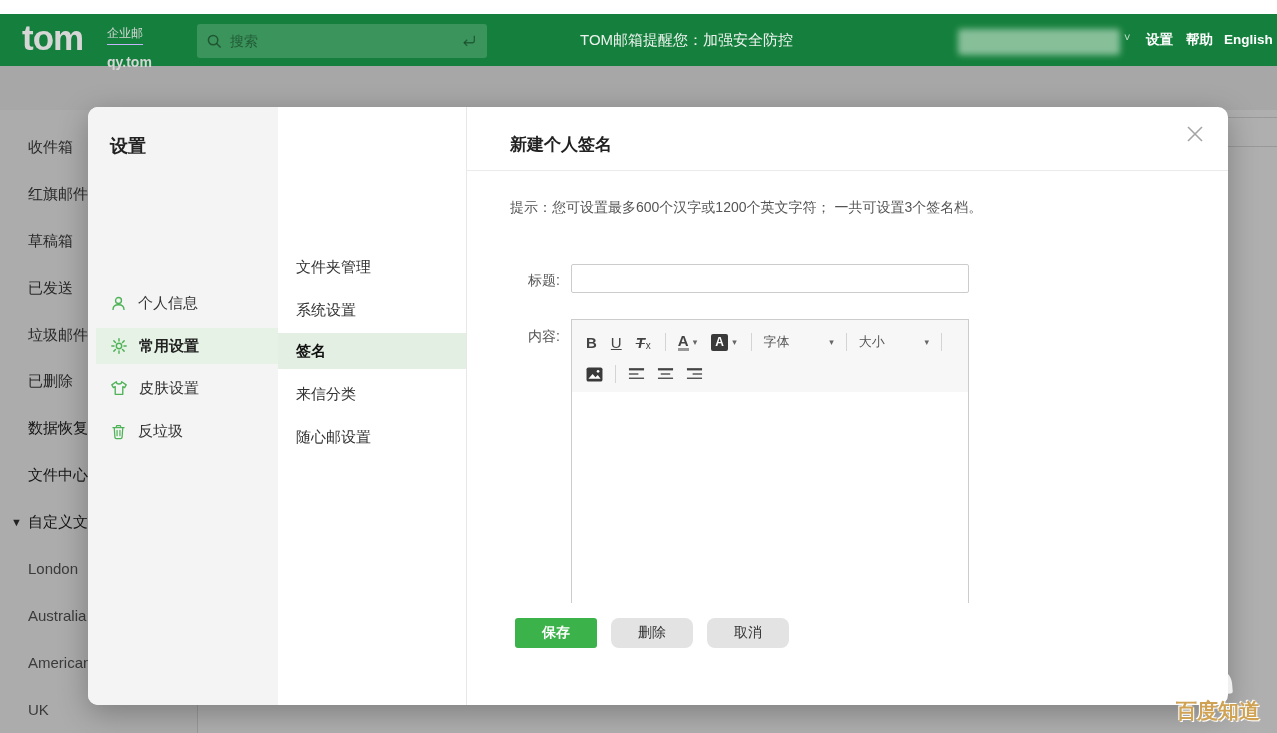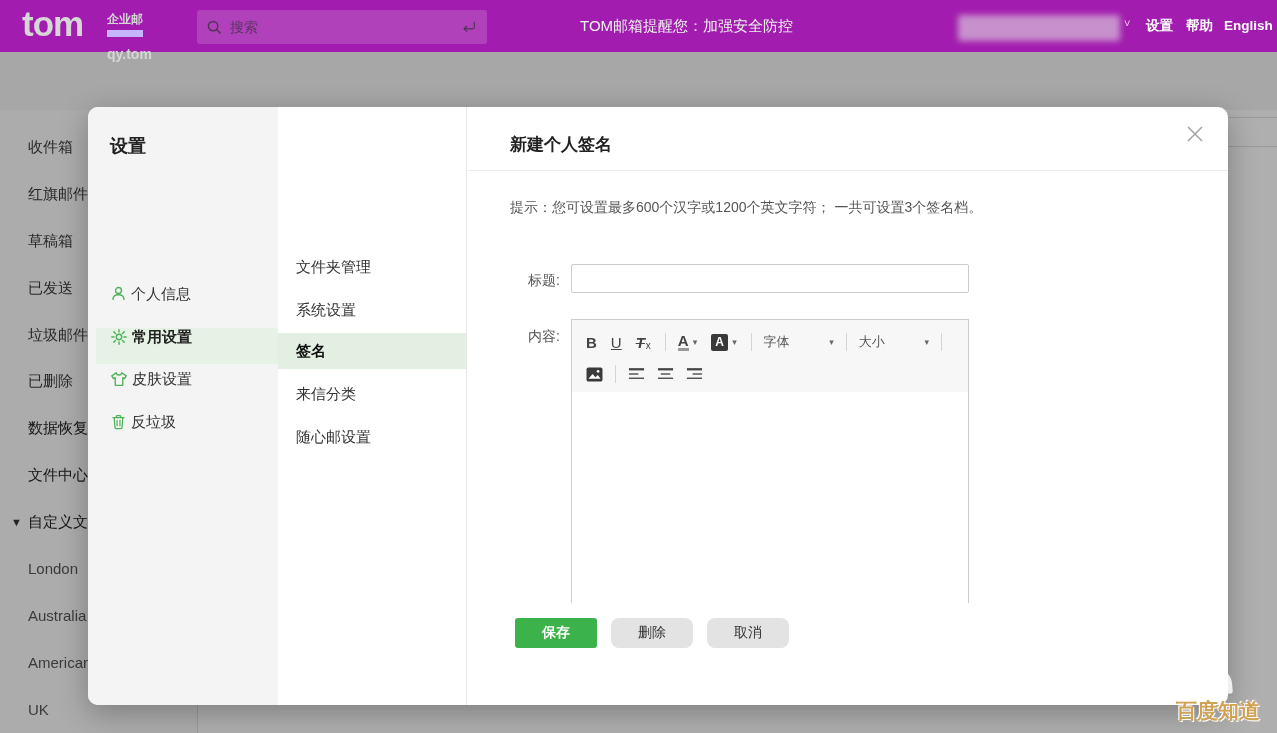--- a/index.html
+++ b/index.html
@@ -1,24 +1,24 @@
 <!DOCTYPE html>
 <html><head>
 <meta charset="utf-8">
 <style>
   * { margin:0; padding:0; box-sizing:border-box; }
   html,body { width:1277px; height:733px; }
   body { font-family:"Liberation Sans","DejaVu Sans",sans-serif; overflow:hidden; background:#fff; }
   .stage { position:relative; width:1277px; height:733px; overflow:hidden; }
 
   
-  .topbar { position:absolute; left:0; top:0; width:100%; height:52px; background:#a21caf; z-index:30; }
+  .topbar { position:absolute; left:0; top:14px; width:100%; height:52px; background:#15803d; z-index:30; }
   .logo { position:absolute; left:22px; top:4px; font-size:35px; font-weight:800; color:#d6d6d6; letter-spacing:-1px; }
   .brand { position:absolute; left:107px; top:9px; color:#d6d6d6; }
-  .brand .l1 { font-size:12px; font-weight:bold; padding-bottom:2px; border-bottom:7px solid #c4b5fd; display:inline-block; }
+  .brand .l1 { font-size:12px; font-weight:normal; padding-bottom:2px; border-bottom:1px solid #c4b5fd; display:inline-block; }
   .brand .l2 { font-size:14px; font-weight:bold; margin-top:9px; }
   .searchbox { position:absolute; left:197px; top:10px; width:290px; height:32px; background:rgba(255,255,255,0.16); border-radius:3px; display:flex; align-items:center; padding:17px 10px; }
   .searchbox svg { flex:0 0 auto; }
   .searchbox input { flex:1; background:transparent; border:none; outline:none; font-size:14px; color:#e8efe8; margin-left:8px; font-family:inherit; }
   .searchbox input::placeholder { color:rgba(15,45,22,0.55); }
   .notice { position:absolute; left:580px; top:0; line-height:52px; font-size:15px; color:#eef2ee; }
   .acct-blur { position:absolute; left:958px; top:15px; width:162px; height:26px; border-radius:3px; background:rgba(230,242,230,0.55); filter:blur(3px); }
   .top-caret { position:absolute; left:1124px; top:17px; color:rgba(255,255,255,0.75); font-size:11px; }
   .toplink { position:absolute; top:0; line-height:52px; color:#fff; font-size:13.5px; font-weight:bold; cursor:pointer; }
   .tl-settings { left:1146px; } .tl-help { left:1186px; } .tl-lang { left:1224px; }
@@ -38,21 +38,21 @@
   .bg-content { position:absolute; left:198px; top:110px; right:0; bottom:0; background:#fbfbfb; z-index:1; }
   .hairline { position:absolute; left:0; right:0; height:1px; background:#dcdcdc; }
 
   
   .overlay { position:absolute; left:0; top:52px; right:0; bottom:0; background:rgba(0,0,0,0.30); z-index:5; }
 
   
   .modal { position:absolute; left:88px; top:107px; width:1140px; height:598px; background:#fff; border-radius:10px; box-shadow:0 8px 30px rgba(0,0,0,0.28); z-index:10; }
   .m-col1 { position:absolute; left:0; top:0; width:190px; height:100%; background:#f4f4f4; border-radius:10px 0 0 10px; }
   .m-col1 .m-title { position:absolute; left:22px; top:27px; font-size:18px; font-weight:bold; color:#222; }
-  .m-item { position:absolute; left:8px; width:182px; height:36px; display:flex; padding-left:14px; gap:4px; font-size:15px; color:#333; cursor:pointer; }
+  .m-item { position:absolute; left:8px; width:182px; height:36px; display:flex; align-items:center; padding-left:14px; gap:11px; font-size:15px; color:#333; cursor:pointer; }
   .m-item.active { background:#e6f2e6; font-weight:bold; color:#222; }
   .m-item svg { flex:0 0 auto; }
   .m-col2 { position:absolute; left:190px; top:0; width:189px; height:100%; background:#fff; border-right:1px solid #e8e8e8; }
   .c-item { position:absolute; left:0; width:100%; height:36px; line-height:36px; padding-left:18px; font-size:15px; color:#333; cursor:pointer; }
   .c-item.active { background:#e4efe4; font-weight:bold; color:#111; }
   .m-panel { position:absolute; left:379px; top:0; right:0; height:100%; border-radius:0 10px 10px 0; }
   .p-title { position:absolute; left:43px; top:26px; font-size:17px; font-weight:bold; color:#222; }
   .p-close { position:absolute; right:22px; top:18px; width:20px; height:20px; cursor:pointer; }
   .p-divider { position:absolute; left:0; top:63px; width:100%; height:1px; background:#ebebeb; }
   .p-hint { position:absolute; left:43px; top:92px; font-size:14px; color:#555; }

